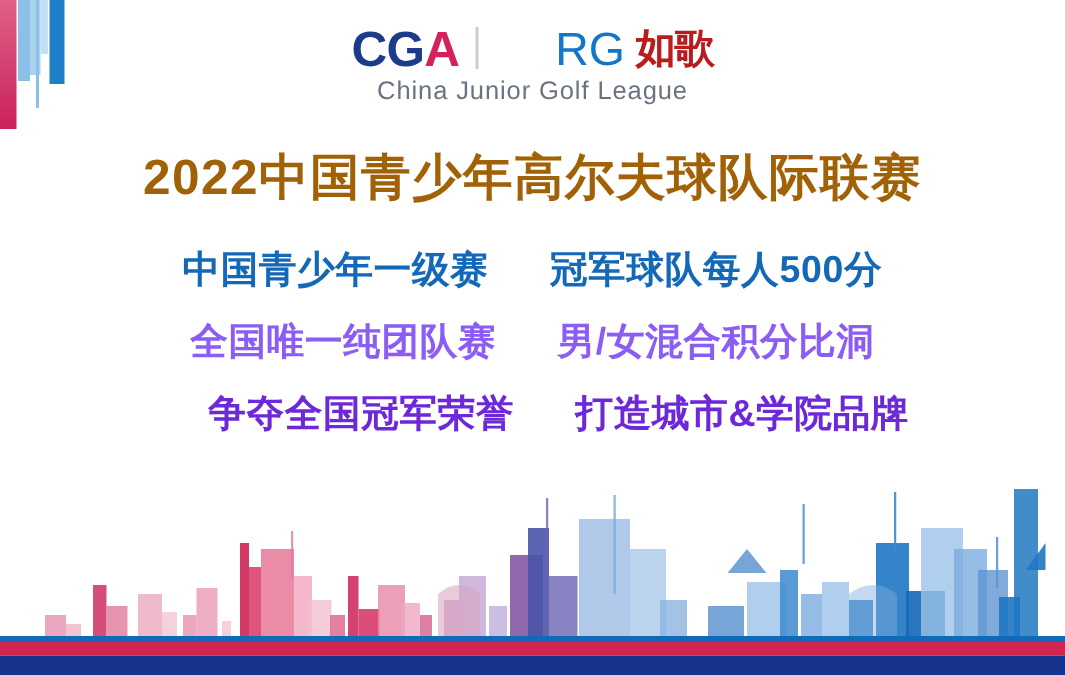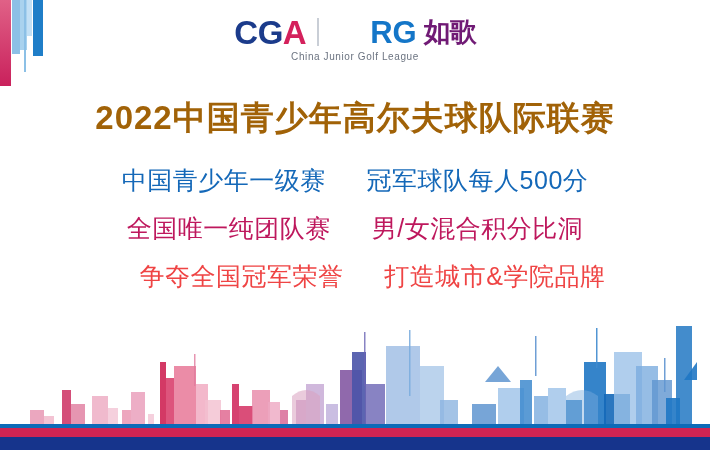--- a/index.html
+++ b/index.html
@@ -51,21 +51,21 @@
   .cga-cg { color: #1b3b8b; }
   .cga-a  { color: #d4215c; }
   #logo-divider {
     width: 2px;
     height: 28px;
     background: #c9ced6;
     margin: 0 11px;
   }
   .logo-rg {
     font-size: 31px;
-    font-weight: bold;
+    font-weight: normal;
     color: #1476c8;
     letter-spacing: 0px;
     font-family: "Liberation Sans", "DejaVu Sans", sans-serif;
     margin-left: 40px;
   }
   .logo-rugo {
     font-size: 27px;
     font-weight: bold;
     color: #1476c8;
     margin-left: 7px;
@@ -73,21 +73,21 @@
   }
   #logo-cn {
     margin-top: 4px;
     font-size: 11.5px;
     font-weight: bold;
     color: #14141e;
     letter-spacing: 0.3px;
   }
   #logo-en {
     margin-top: 1px;
-    font-size: 10px;
+    font-size: 17px;
     color: #6b7380;
     letter-spacing: 0.6px;
   }
 
   
   #headline {
     position: absolute;
     left: 0;
     right: 0;
     top: 96px;
@@ -101,21 +101,21 @@
   
   #features {
     position: absolute;
     left: 0;
     right: 0;
     top: 158px;
     text-align: center;
   }
   .feature-line {
     font-size: 25px;
-    font-weight: normal;
+    font-weight: bold;
     color: #1468b8;
     letter-spacing: 0.5px;
     height: 48px;
     line-height: 44px;
     white-space: nowrap;
   }
   .feature-left  { display: inline-block; }
   .feature-gap   { display: inline-block; width: 26px; }
   .feature-right { display: inline-block; }
 
@@ -165,39 +165,39 @@
       <rect x="24" y="0" width="2" height="72" fill="#8cc0e6"></rect>
       <rect x="33" y="0" width="10" height="56" fill="#1f7ec8"></rect>
     </svg>
   </div>
 
   <div id="logo-block">
     <div id="logo-row">
       <span class="logo-cga"><span class="cga-cg" style="color: rgb(27, 59, 139);">CG</span><span class="cga-a" style="color: rgb(212, 33, 92);">A</span></span>
       <span id="logo-divider" style="background: rgb(201, 206, 214);"></span>
       <span class="logo-rg" style="color: rgb(20, 118, 200);">RG</span>
-      <span class="logo-rugo" style="color: #701a75;">如歌</span>
+      <span class="logo-rugo" style="color: #b91c1c;">如歌</span>
     </div>
     <div id="logo-en" style="color: rgb(107, 115, 128);">China Junior Golf League</div>
   </div>
 
   <div id="headline" style="color: #a16207;">2022中国青少年高尔夫球队际联赛</div>
 
   <div id="features">
     <div class="feature-line" style="color: rgb(20, 104, 184);">
       <span class="feature-left">中国青少年一级赛</span>
       <span class="feature-gap"></span>
       <span class="feature-right">冠军球队每人500分</span>
     </div>
-    <div class="feature-line" style="color: #be185d;">
+    <div class="feature-line" style="color: #8b5cf6;">
       <span class="feature-left">全国唯一纯团队赛</span>
       <span class="feature-gap"></span>
       <span class="feature-right">男/女混合积分比洞</span>
     </div>
-    <div class="feature-line" style="color: #ef4444; padding-left: 35px;">
+    <div class="feature-line" style="color: #6d28d9; padding-left: 35px;">
       <span class="feature-left">争夺全国冠军荣誉</span>
       <span class="feature-gap"></span>
       <span class="feature-right">打造城市&amp;学院品牌</span>
     </div>
   </div>
 
   <svg id="skyline" viewBox="0 0 710 140" preserveAspectRatio="none">
     <g id="skyline-buildings">
         <rect x="30" y="126" width="14" height="14" fill="#e898b4" opacity="0.85"></rect>
         <rect x="44" y="132" width="10" height="8" fill="#f0b4c8" opacity="0.8"></rect>

